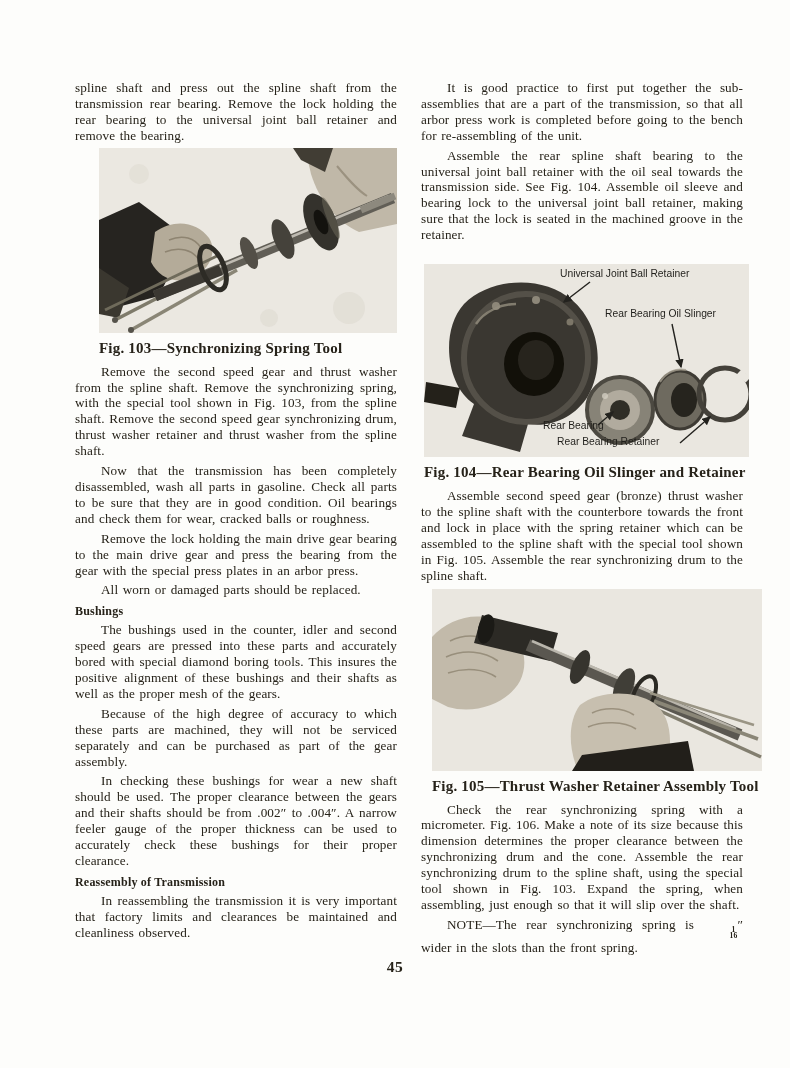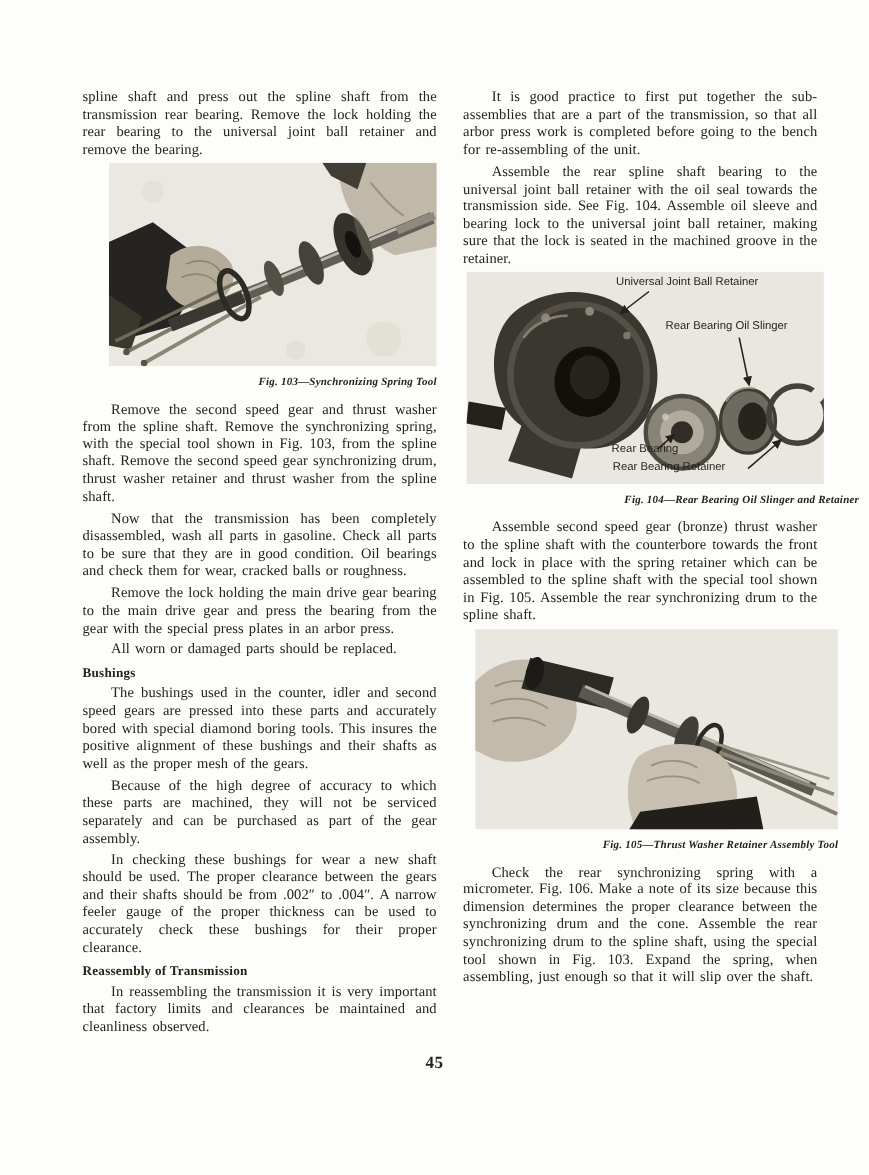--- a/index.html
+++ b/index.html
@@ -27,29 +27,28 @@
   .col p.cont { text-indent: 0; }
   .heading {
     font-size: 12px;
     font-weight: bold;
     margin: 6px 0 3px 0;
     letter-spacing: 0.2px;
   }
   figure { margin: 0; padding: 0; }
   .fig { margin: 4px 0 9px 0; }
   .fig-103 { margin-left: 24px; width: 298px; margin-top: 3px; }
-  .fig-104 { margin-left: 3px;  width: 357px; margin-top: 4px; }
+  .fig-104 { margin-left: 3px;  width: 357px; margin-top: 21px; }
   .fig-105 { margin-left: 11px;  width: 330px; margin-top: 5px; }
   .photo { position: relative; display: block; line-height: 0; }
   .photo svg { display:block; }
   figcaption {
-    font-size: 10px;
-    font-weight: bold;
-    font-style: italic;
-    text-align: right;
+    font-size: 15px;
+    font-weight: bold;
+    text-align: left;
     margin-top: 8px;
     line-height: 14px;
     letter-spacing: 0.2px;
   }
   .photo-label {
     position: absolute;
     font-family: "Liberation Sans", "DejaVu Sans", sans-serif;
     font-size: 10.3px;
     line-height: 11px;
     color: #201f1b;
@@ -165,21 +164,21 @@
           <path d="M236,118 C242,108 252,104 262,106" stroke="#a49e8f" fill="none" stroke-width="2" opacity=".8"></path>
           <circle cx="301" cy="130" r="26" fill="none" stroke="#44413a" stroke-width="5"></circle>
           <line x1="315" y1="108" x2="324" y2="116" stroke="#eae7e0" stroke-width="7"></line>
           <line x1="166" y1="18" x2="140" y2="38" stroke="#23221e" stroke-width="1.4" marker-end="url(#ah104)"></line>
           <line x1="248" y1="60" x2="257" y2="103" stroke="#23221e" stroke-width="1.4" marker-end="url(#ah104)"></line>
           <line x1="174" y1="161" x2="189" y2="148" stroke="#23221e" stroke-width="1.4" marker-end="url(#ah104)"></line>
           <line x1="256" y1="179" x2="286" y2="153" stroke="#23221e" stroke-width="1.4" marker-end="url(#ah104)"></line>
         </svg>
         <span class="photo-label" style="left:136px; top:4px;">Universal Joint Ball Retainer</span>
         <span class="photo-label" style="left:181px; top:44px;">Rear Bearing Oil Slinger</span>
-        <span class="photo-label" style="left:132px; top:156px;">Rear Bearing</span>
+        <span class="photo-label" style="left:119px; top:156px;">Rear Bearing</span>
         <span class="photo-label" style="left:133px; top:172px;">Rear Bearing Retainer</span>
       </span>
       <figcaption>Fig. 104—Rear Bearing Oil Slinger and Retainer</figcaption>
     </figure>
 
     <p>Assemble second speed gear (bronze) thrust washer to the spline shaft with the counterbore towards the front and lock in place with the spring retainer which can be assembled to the spline shaft with the special tool shown in Fig. 105.  Assemble the rear synchronizing drum to the spline shaft.</p>
 
     <figure class="fig fig-105">
       <span class="photo">
         <svg viewBox="0 0 330 182" width="330" height="182">
@@ -202,16 +201,21 @@
           <path d="M160,124 C172,118 190,118 202,126" stroke="#9b917e" fill="none" stroke-width="1.6"></path>
           <path d="M156,138 C170,132 192,132 204,140" stroke="#9b917e" fill="none" stroke-width="1.6"></path>
           <path d="M150,166 L256,152 L262,182 L140,182 Z" fill="#221f1a"></path>
         </svg>
       </span>
       <figcaption>Fig. 105—Thrust Washer Retainer Assembly Tool</figcaption>
     </figure>
 
     <p>Check the rear synchronizing spring with a micrometer.  Fig. 106.  Make a note of its size because this dimension determines the proper clearance between the synchronizing drum and the cone.  Assemble the rear synchronizing drum to the spline shaft, using the special tool shown in Fig. 103.  Expand the spring, when assembling, just enough so that it will slip over the shaft.</p>
 
+    <p><span>NOTE—The rear synchronizing spring is</span>
+<span class="note-frac">
+          <span>1</span>
+          <span>16</span>
+        </span><span>″ wider in the slots than the front spring.</span></p>
   </div>
 
   <div class="page-number">45</div>
 </div>
 
 </body></html>

